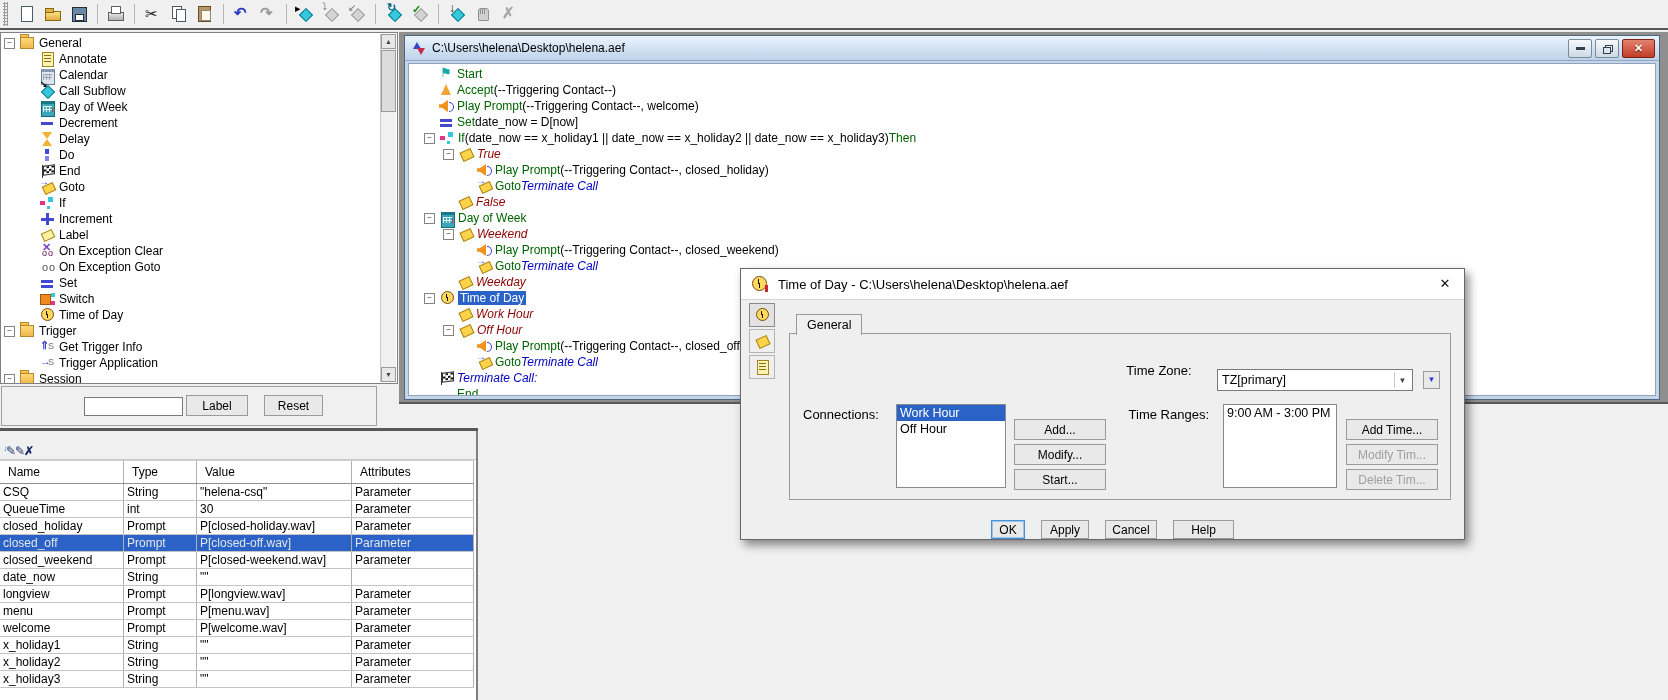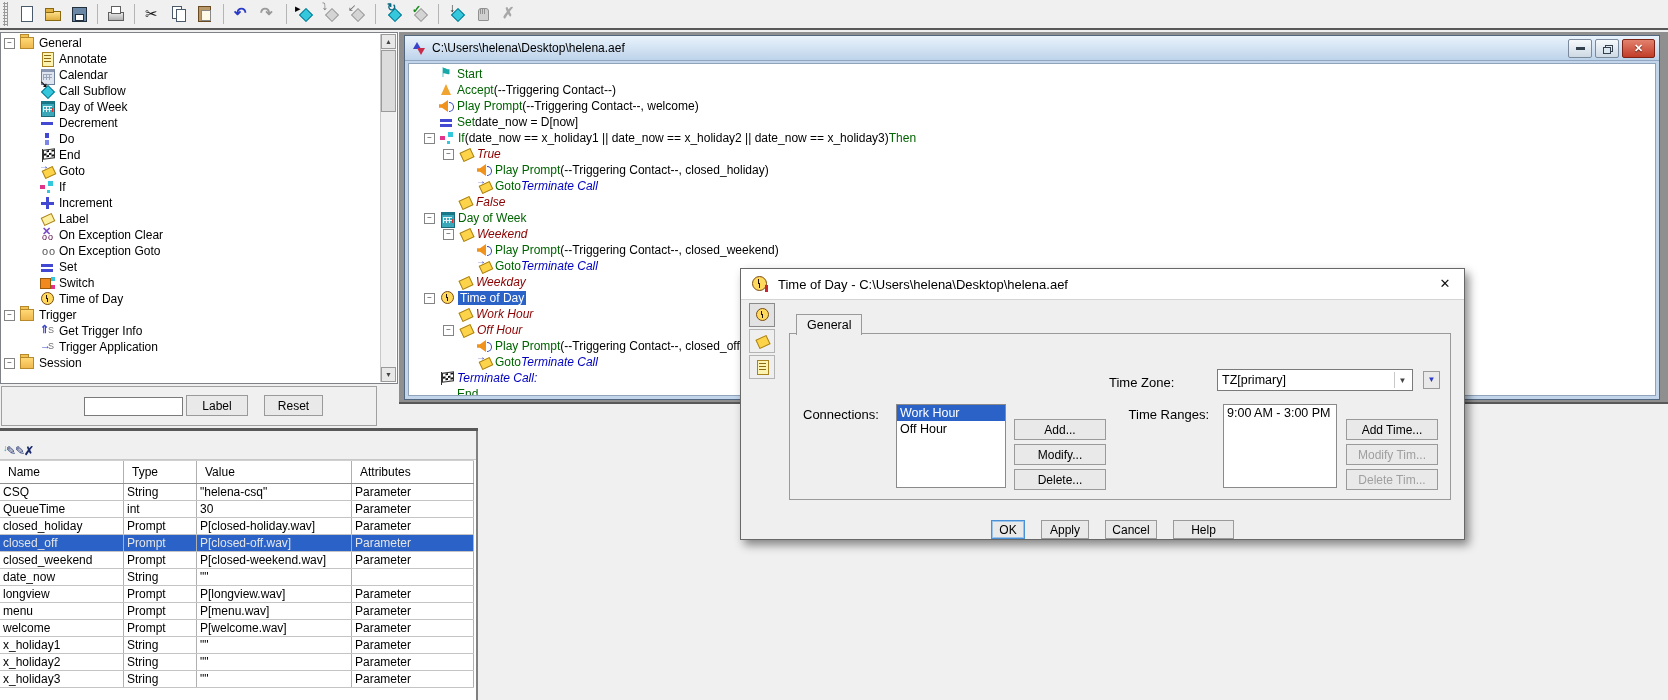--- a/index.html
+++ b/index.html
@@ -275,20 +275,25 @@
           <span class="ic i-day-of-week-icon"></span>
           <span class="lbl">Day of Week</span>
         </div>
         <div class="prow" style="padding-left: 23px;">
           <span style="width: 16px; flex: 0 0 auto;"></span>
           <span class="ic i-decrement-icon"></span>
           <span class="lbl">Decrement</span>
         </div>
         <div class="prow" style="padding-left: 23px;">
           <span style="width: 16px; flex: 0 0 auto;"></span>
+          <span class="ic i-delay-icon"></span>
+          <span class="lbl">Delay</span>
+        </div>
+        <div class="prow" style="padding-left: 23px;">
+          <span style="width: 16px; flex: 0 0 auto;"></span>
           <span class="ic i-do-icon"></span>
           <span class="lbl">Do</span>
         </div>
         <div class="prow" style="padding-left: 23px;">
           <span style="width: 16px; flex: 0 0 auto;"></span>
           <span class="ic i-end-icon"></span>
           <span class="lbl">End</span>
         </div>
         <div class="prow" style="padding-left: 23px;">
           <span style="width: 16px; flex: 0 0 auto;"></span>
@@ -612,36 +617,36 @@
     <span class="dstrip-btn" style="top:60px">
         <span class="ic i-tag-icon"></span>
       </span>
     <span class="dstrip-btn" style="top:86px">
         <span class="ic i-annotate-icon"></span>
       </span>
 
     <div class="dtab">General</div>
     <div class="dpanel"></div>
 
-    <div class="dlabel" style="left:368px;top:106px;width:100px;text-align:left">Time Zone:</div>
+    <div class="dlabel" style="left:368px;top:94px;width:100px;text-align:center">Time Zone:</div>
     <div class="combo">
       <span>TZ[primary]</span>
       <span class="carr">▼</span>
     </div>
     <span class="tz-extra">▼</span>
 
     <div class="dlabel" style="left:62px;top:138px">Connections:</div>
     <div class="dlist" style="left:155px;top:135px;width:110px;height:84px">
         <div class="ditem sel">Work Hour</div>
         <div class="ditem">Off Hour</div>
       </div>
     <div>
         <button class="jbtn" style="left: 273px; top: 150px;">Add...</button>
         <button class="jbtn" style="left: 273px; top: 175px;">Modify...</button>
-        <button class="jbtn" style="left: 273px; top: 200px;">Delete...</button>
+        <button class="jbtn" style="left: 273px; top: 200px;">Start...</button>
       </div>
 
     <div class="dlabel" style="left:385px;top:138px;width:83px;text-align:right">Time Ranges:</div>
     <div class="dlist" style="left:482px;top:135px;width:114px;height:84px">
         <div class="ditem">9:00 AM - 3:00 PM</div>
       </div>
     <div>
         <button class="jbtn" style="left: 605px; top: 150px;">Add Time...</button>
         <button class="jbtn" disabled="" style="left: 605px; top: 175px;">Modify Tim...</button>
         <button class="jbtn" disabled="" style="left: 605px; top: 200px;">Delete Tim...</button>

